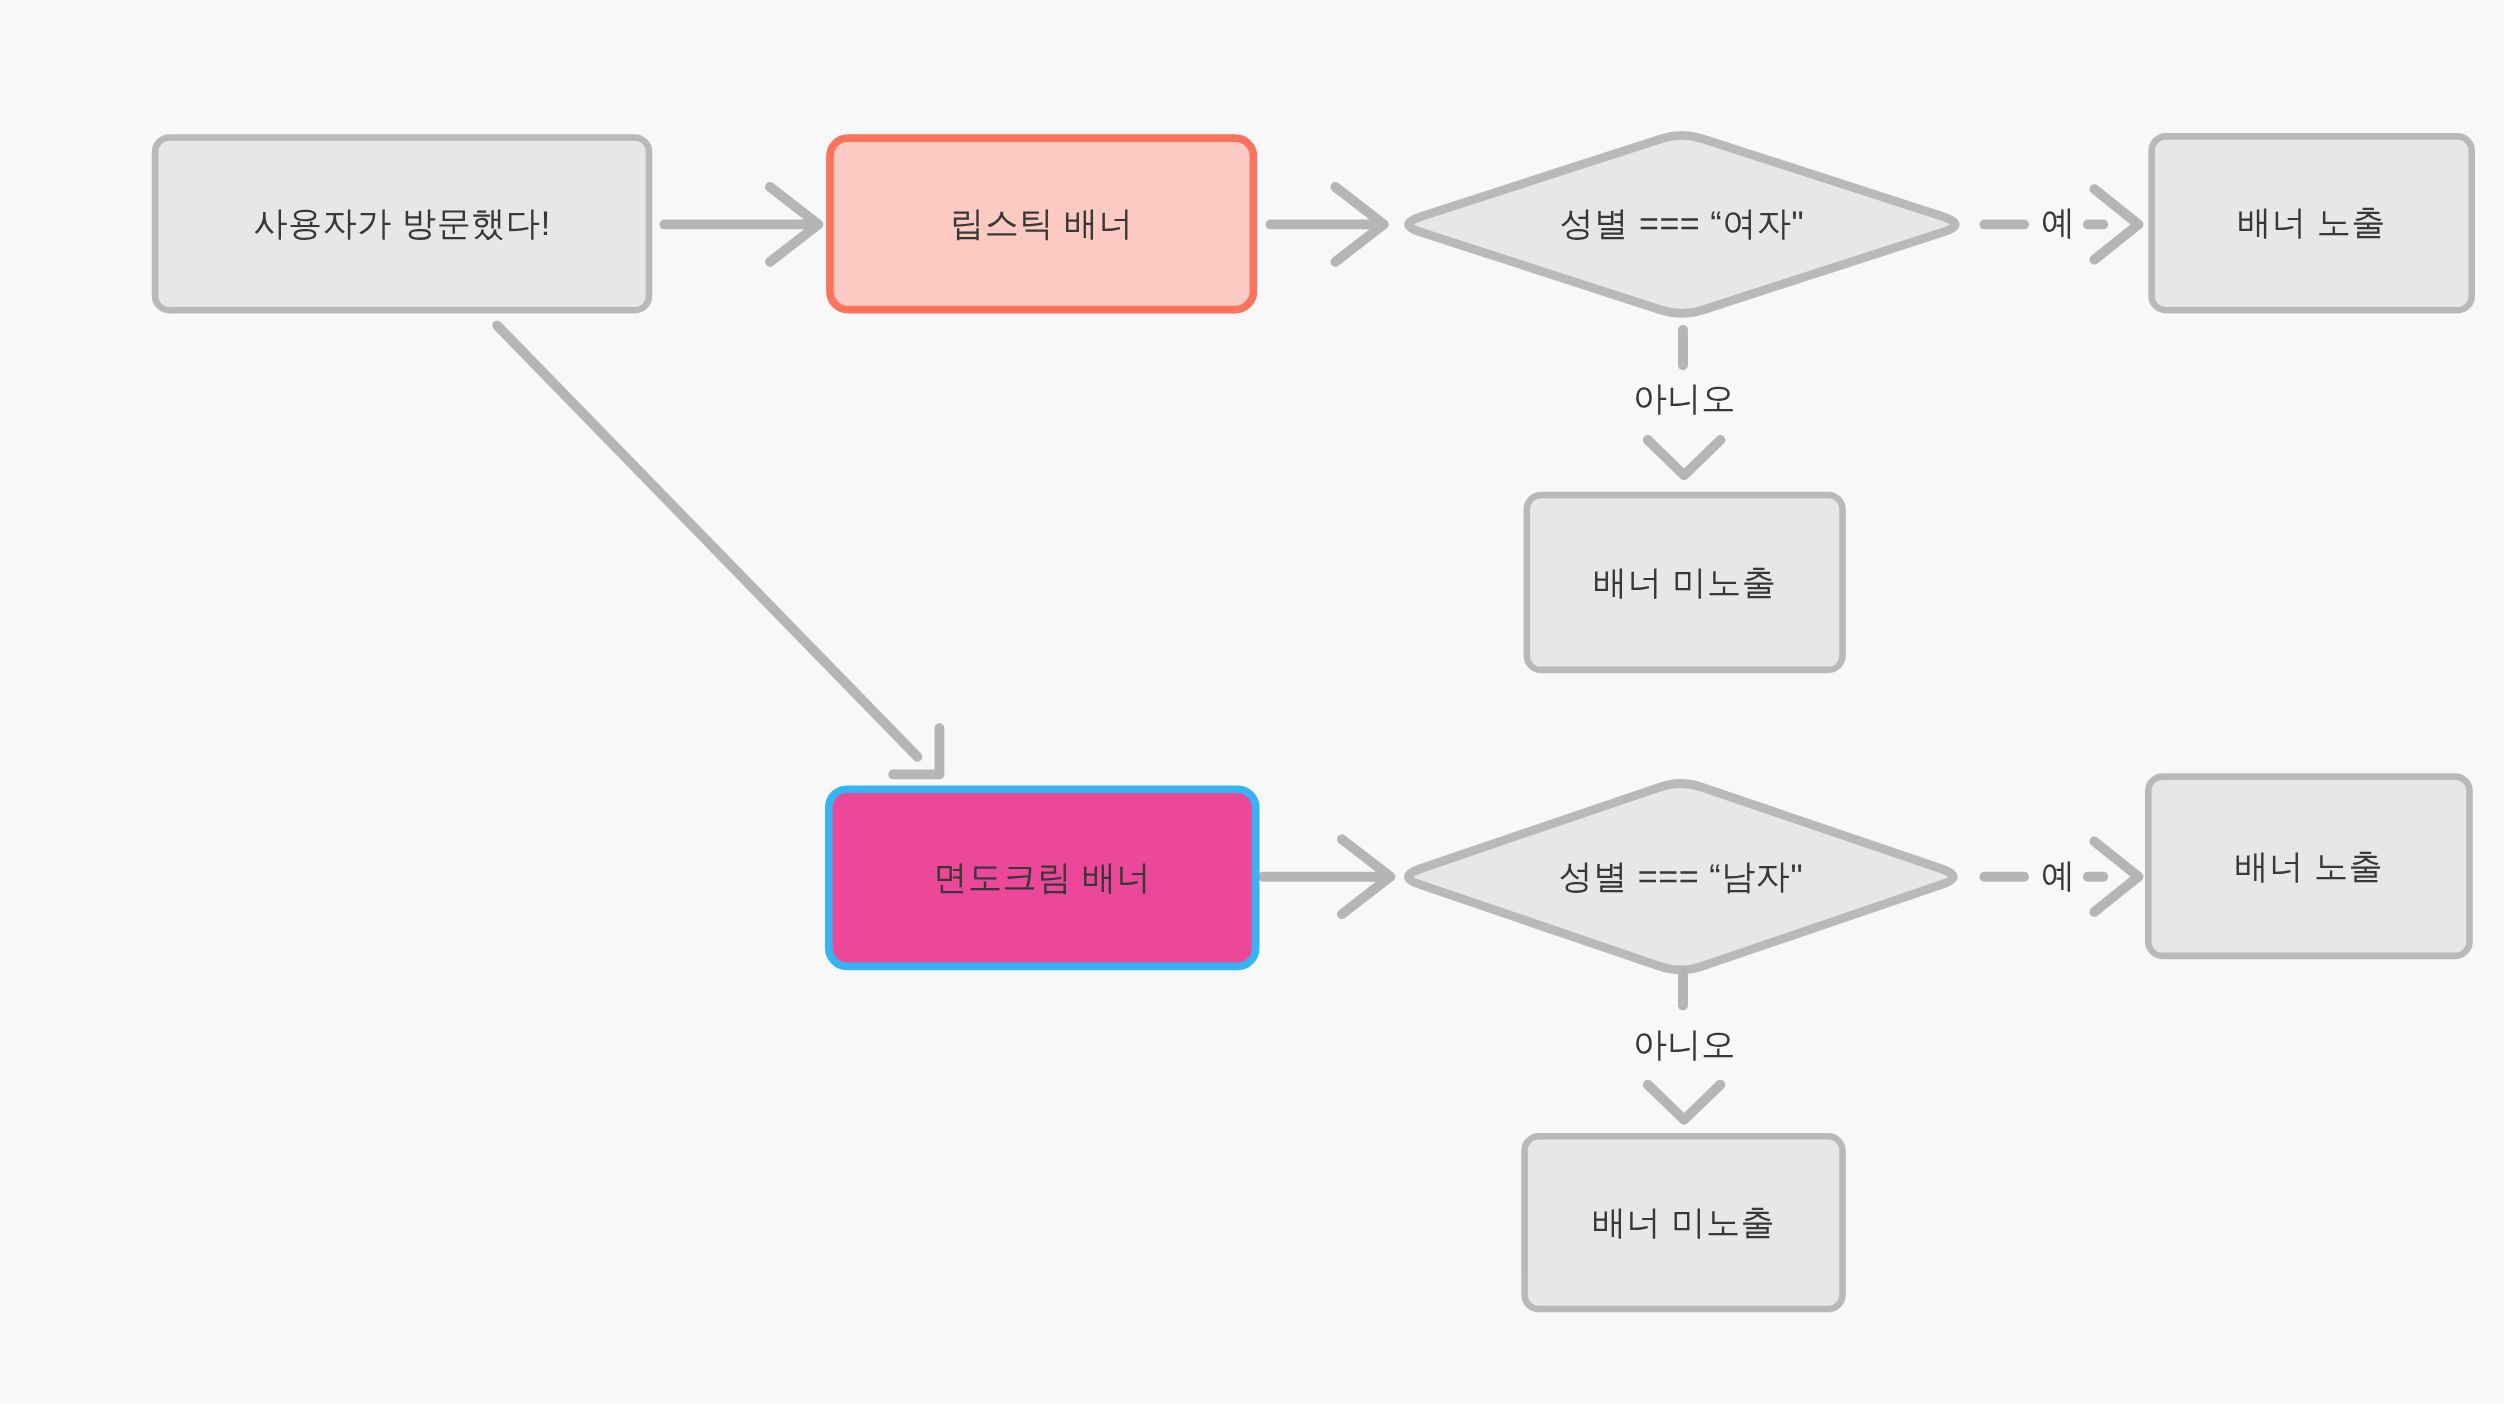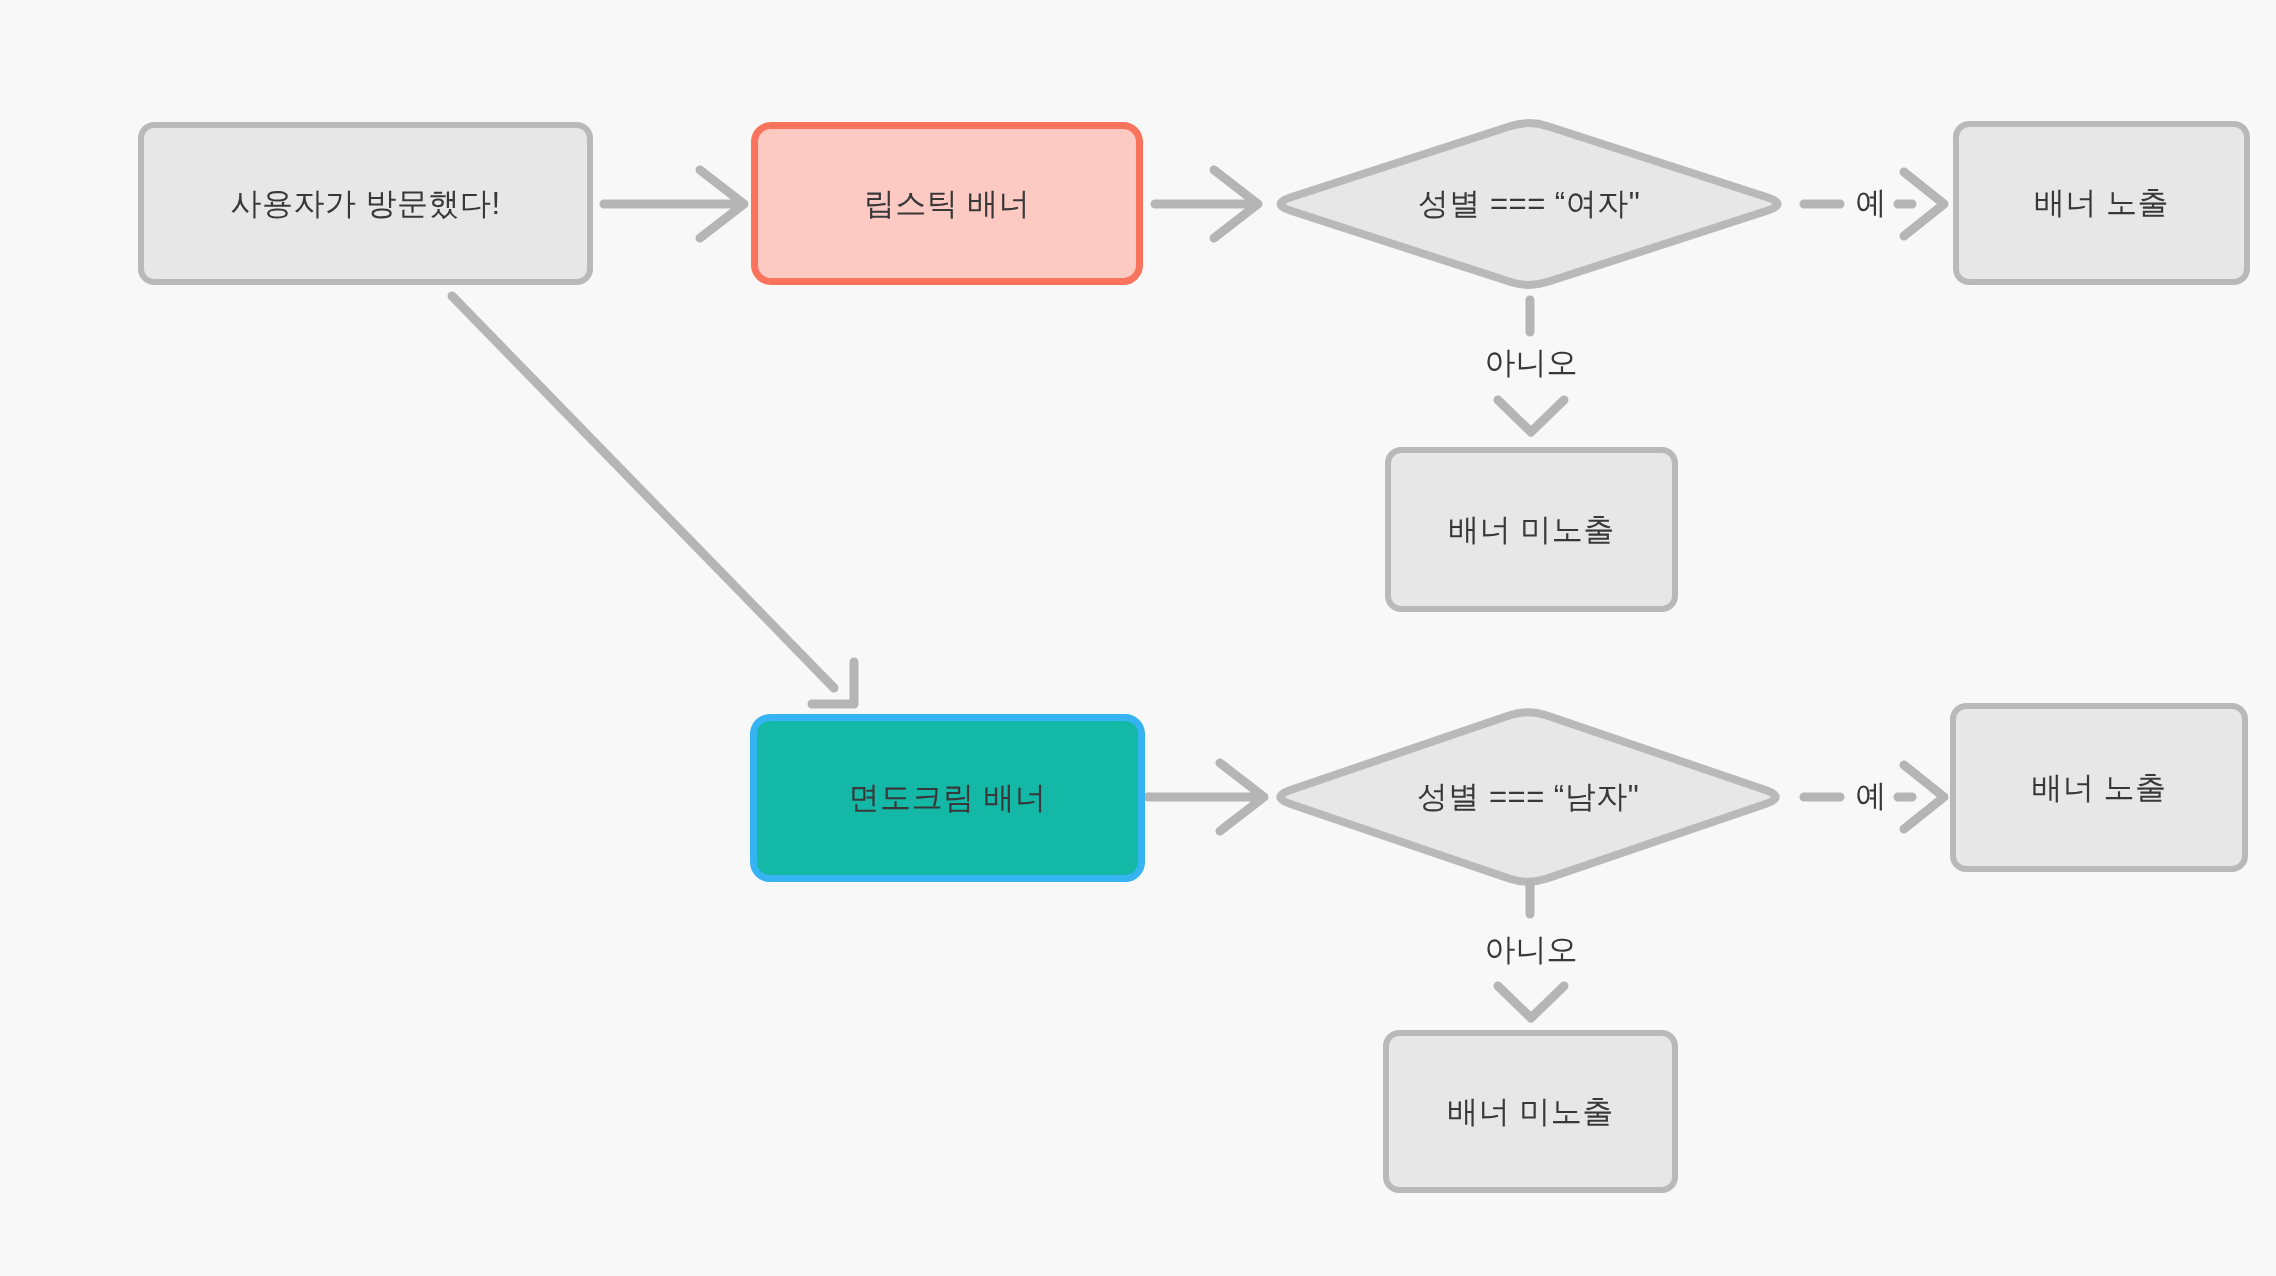--- a/index.html
+++ b/index.html
@@ -37,21 +37,21 @@
     border: 6px solid #b9b9b9;
     border-radius: 16px;
   }
   .node--red {
     background: #fccac2;
     border: 7px solid #fa735c;
     border-radius: 20px;
     align-items: center;
   }
   .node--blue {
-    background: #14b8a6;
+    background: #ec4899;
     border: 7px solid #35b3f2;
     border-radius: 20px;
   }
   .diamond-label {
     position: absolute;
     display: flex;
     align-items: center;
     justify-content: center;
     font-size: 31px;
     color: #383838;

